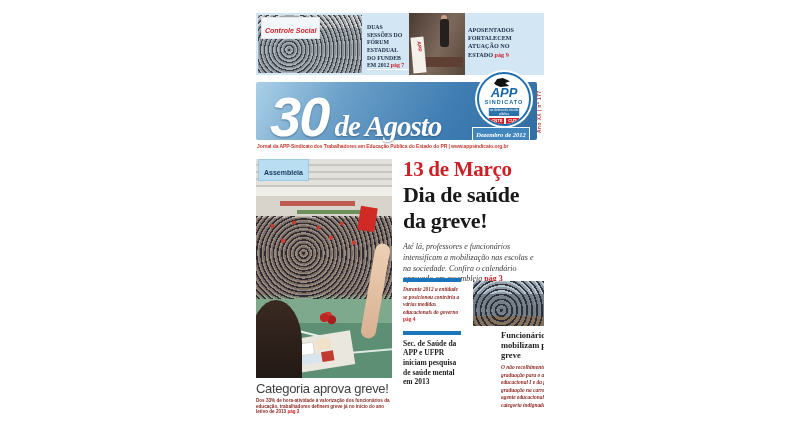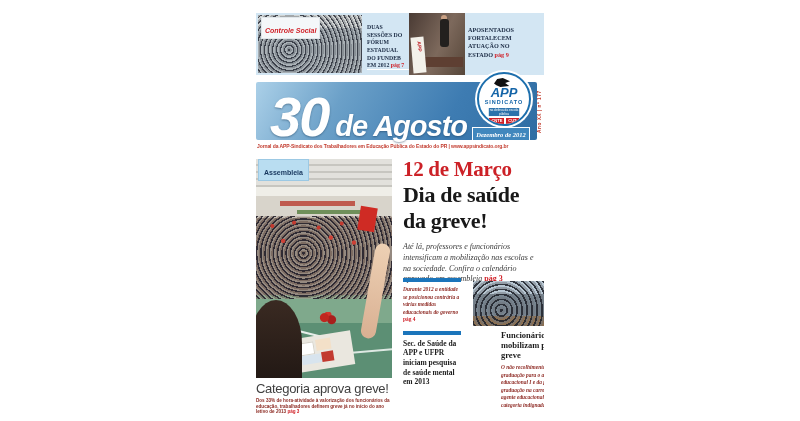--- a/index.html
+++ b/index.html
@@ -32,21 +32,21 @@
   .p2banner span{display:block;font-family:"Liberation Sans",sans-serif;font-weight:bold;font-size:5px;color:#c1272d;transform:rotate(90deg) translate(8px,-2px);}
   .pag{color:#d01f26;font-weight:bold;font-style:normal;}
 
   
   .banner{left:0;top:69px;width:281px;height:58px;border-radius:2px;
     background:linear-gradient(118deg,#abd0e8 0%,#6ba0c8 30%,#3e7cb2 68%,#2f6da3 100%);}
   .mast-title{left:14px;top:71px;width:220px;font-family:"Liberation Sans",sans-serif;
     font-style:italic;font-weight:bold;color:#ffffff;white-space:nowrap;
     text-shadow:0 1px 2px rgba(20,50,80,.45);}
   .mast-title .num{font-size:56px;letter-spacing:-2px;}
-  .mast-title .words{font-size:29px;letter-spacing:-1px;}
+  .mast-title .words{font-size:29px;letter-spacing:-1px;font-family:Liberation Serif, serif;}
   .logo{left:221px;top:59px;width:50px;height:50px;border-radius:50%;background:#ffffff;
     border:2px solid #1d6fad;box-shadow:0 0 0 2px #ffffff;text-align:center;overflow:hidden;}
   .logo .flag{position:absolute;left:15px;top:4px;width:16px;height:9px;background:#111;
     clip-path:polygon(0 60%,20% 10%,55% 0,100% 35%,70% 55%,95% 90%,40% 100%,15% 80%);}
   .logo .name{margin-top:12px;font-family:"Liberation Sans",sans-serif;font-style:italic;font-weight:bold;
     font-size:13px;line-height:1;color:#1565a8;}
   .logo .subname{font-family:"Liberation Sans",sans-serif;font-weight:bold;font-size:5.5px;letter-spacing:1px;color:#1565a8;line-height:1.2;}
   .logo .slogan{font-family:"Liberation Sans",sans-serif;font-size:4px;transform:scale(.8);color:#ffffff;background:#2b72ab;line-height:1.3;margin:1px 6px 0 6px;}
   .logo .badges{display:flex;justify-content:center;gap:2px;margin-top:1px;}
   .logo .badge{font-family:"Liberation Sans",sans-serif;font-weight:bold;font-size:4px;color:#fff;background:#d01f26;padding:0 2px;line-height:1.5;}
@@ -194,21 +194,21 @@
   <div class="abs photolabel">
     <span>Assembleia</span>
   </div>
 
   <div class="abs caption-title">Categoria aprova greve!</div>
   <div class="abs caption-text">
     <span>Dos 33% de hora-atividade à valorização dos funcionários da educação, trabalhadores definem greve já no início do ano letivo de 2013 </span>
     <span class="pag">pág 3</span>
   </div>
 
-  <div class="abs lead-kicker">12 de Março</div>
+  <div class="abs lead-kicker">13 de Março</div>
   <div class="abs lead-headline">
     <div>Dia de saúde</div>
     <div>da greve!</div>
   </div>
   <div class="abs lead-intro">
     <span>Até lá, professores e funcionários intensificam a mobilização nas escolas e na sociedade. Confira o calendário aprovado em assembleia </span>
     <span class="pag">pág 3</span>
   </div>
 
   <div class="abs colA">

